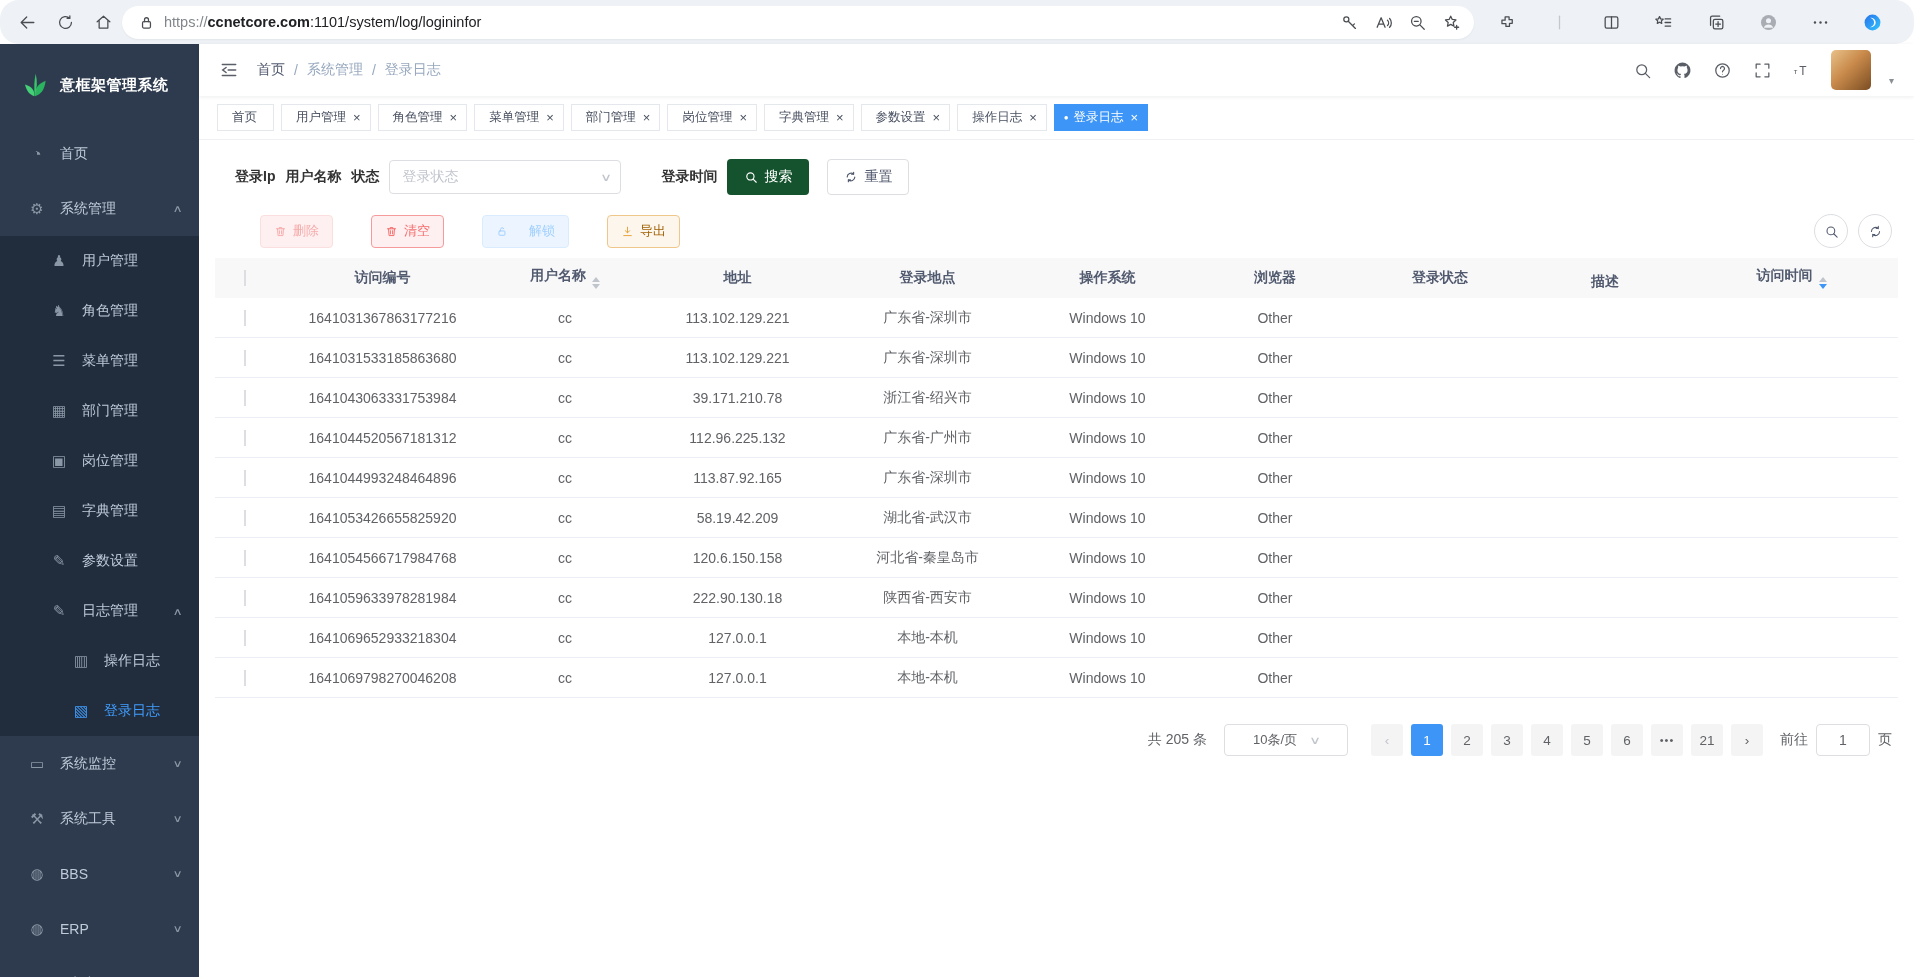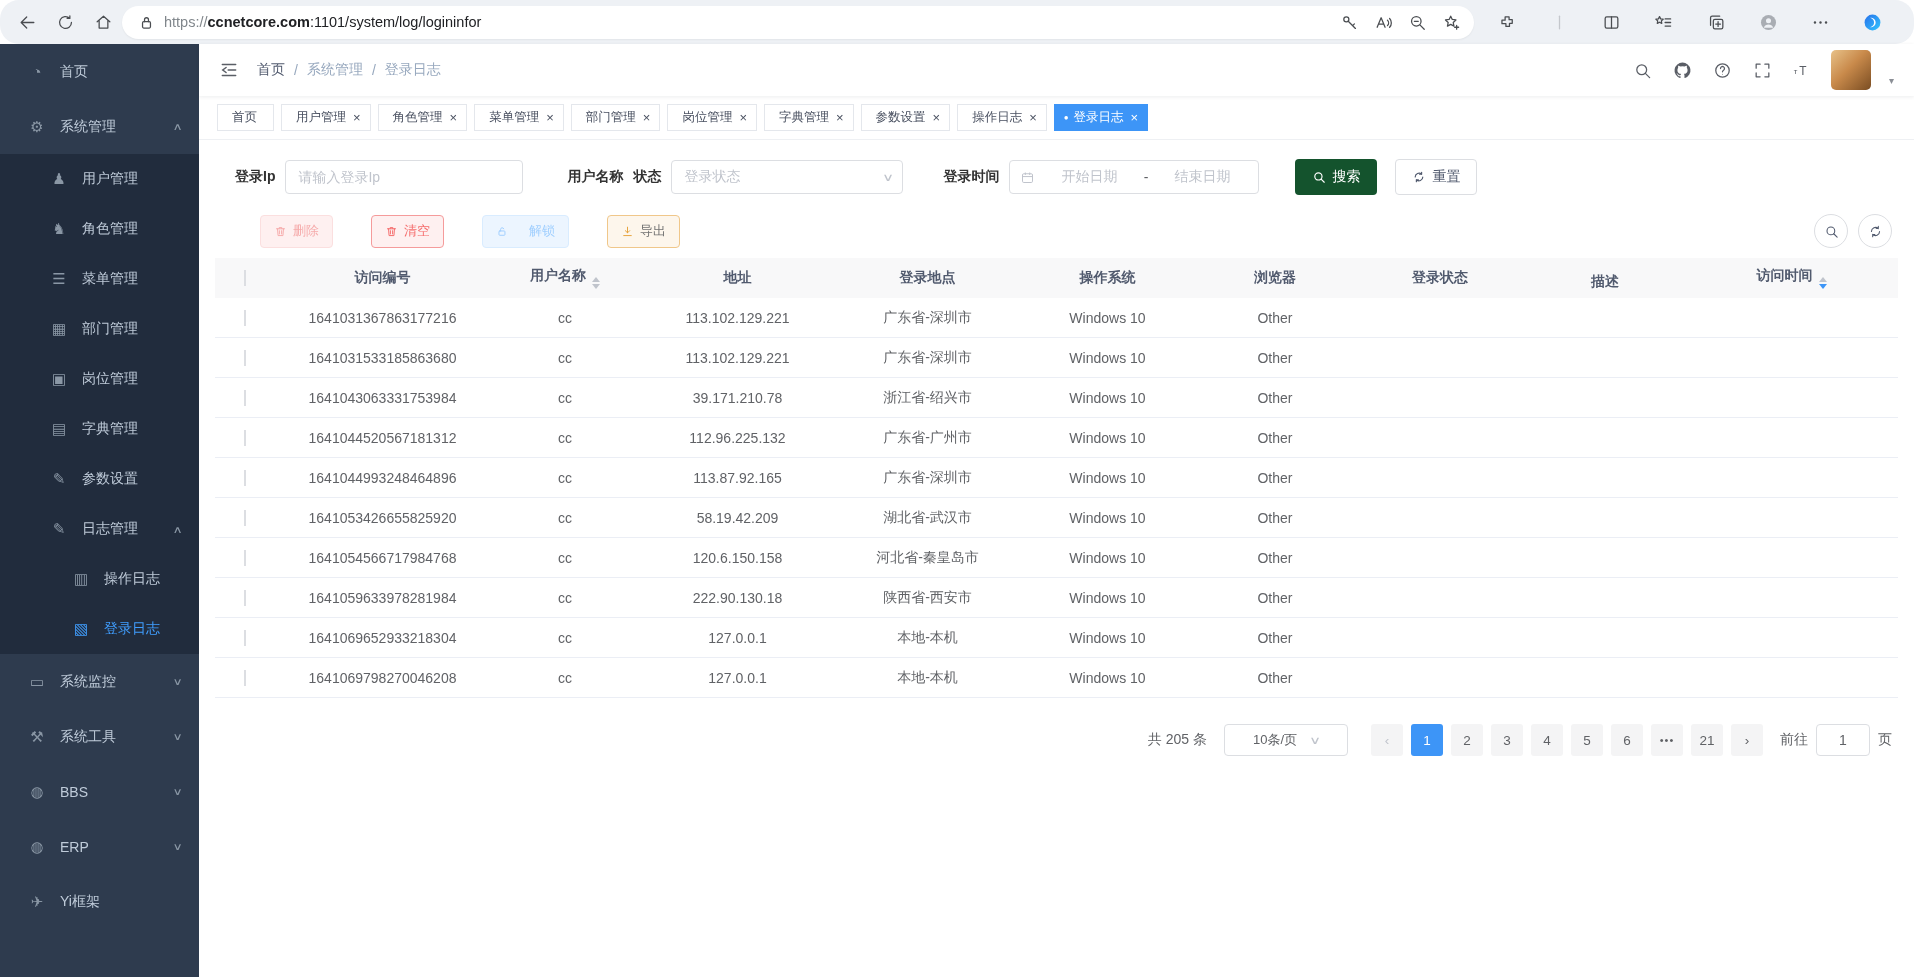--- a/index.html
+++ b/index.html
@@ -83,21 +83,21 @@
 
   .toolbar { display:flex; align-items:center; gap:13px; padding:6px 6px 10px 20px; }
   .tbtn { height:33px; padding:0 13px; border-radius:4px; border:1px solid; display:flex; align-items:center; gap:6px; font-size:13px; cursor:pointer;margin-left:25px; }
   .tbtn svg { width:13px; height:13px; fill:none; stroke-width:1.8; stroke-linecap:round; stroke-linejoin:round; }
   .tbtn[data-kind="danger-disabled"] { background:#fef0f0; border-color:#fbdfdf; color:#f6abab; }
   .tbtn[data-kind="danger-disabled"] svg { stroke:#f6abab; }
   .tbtn[data-kind="danger"] { background:#fef0f0; border-color:#f59b9b; color:#f56c6c; }
   .tbtn[data-kind="danger"] svg { stroke:#f56c6c; }
   .tbtn[data-kind="info-disabled"] { background:#ecf5ff; border-color:#d9ecff; color:#a0cfff;gap:20px; }
   .tbtn[data-kind="info-disabled"] svg { stroke:#a0cfff; }
-  .tbtn[data-kind="warning"] { background:#fdf6ec; border-color:#f0c78a; color:#737373; }
+  .tbtn[data-kind="warning"] { background:#fdf6ec; border-color:#f0c78a; color:#a16207; }
   .tbtn[data-kind="warning"] svg { stroke:#e6a23c; }
   .circle-group { margin-left:auto; display:flex; gap:10px; }
   .cbtn { width:34px; height:34px; border-radius:50%; border:1px solid #dcdee2; background:#fff; display:flex; align-items:center; justify-content:center; cursor:pointer; }
   .cbtn svg { width:15px; height:15px; stroke:#515a6e; stroke-width:1.7; fill:none; stroke-linecap:round; }
 
   
   .thead { display:flex; align-items:center; height:40px; background:#f8f8f9; color:#515a6e; font-weight:700; }
   .repeat-contents { display:contents; }
   .th-cell, .td-cell { text-align:center; flex:0 0 auto; white-space:nowrap; overflow:hidden; }
   [data-col="chk"]  { width:60px; }
@@ -235,20 +235,30 @@
           <circle cx="12" cy="12" r="10" fill="url(#cpg)" stroke="none"></circle>
           <path d="M9 6c3 1 5 3 5 6s-2 5-5 6c4 0 7-2.5 7-6S13 6 9 6z" fill="#fff" stroke="none"></path>
         </svg>
       </span>
     </div>
 </div>
 
 <div class="app">
 
   <aside class="sidebar">
+    <div class="logo-row">
+      <span>
+          <svg viewBox="0 0 24 24" width="30" height="30">
+            <path d="M12 21c-.5-5.5 1.5-9.5 8.5-12.5-1 7.5-3.5 10.5-8.5 12.5z" fill="#2bb45f" stroke="none"></path>
+            <path d="M11.5 21c.3-4.5-1.5-7.5-7.5-9.5 1.2 5.2 3.5 7.9 7.5 9.5z" fill="#45d078" stroke="none"></path>
+            <path d="M11.8 21C11 14 11.5 8 12.5 3c1.5 5.5 1.3 12-.7 18z" fill="#38c66b" stroke="none"></path>
+          </svg>
+        </span>
+      <span class="logo-title">意框架管理系统</span>
+    </div>
     <nav>
 
     <div class="s-item" data-level="0" data-state="">
         <span class="s-glyph">◔</span>
         <span class="s-label">首页</span>
         <span class="s-arrow"></span>
       </div>
         <div class="s-item" data-level="0" data-state="open">
         <span class="s-glyph">⚙</span>
         <span class="s-label">系统管理</span>
@@ -429,39 +439,27 @@
         <span class="tag-dot">●</span>
         <span>登录日志</span>
         <span class="tag-close">×</span>
       </span>
       </div>
 
     <section class="content">
 
       <div class="filters">
         <span class="f-label">登录Ip</span>
-        <input class="f-input in-ip" placeholder="请输入登录Ip" style="">
         <span class="f-label">用户名称</span>
         <span class="f-label">状态</span>
         <div class="f-select">
           <span>登录状态</span>
           <span class="sel-arrow">∨</span>
         </div>
         <span class="f-label">登录时间</span>
-        <div class="f-date">
-          <span>
-              <svg viewBox="0 0 24 24">
-                <rect x="4" y="6" width="16" height="14" rx="2"></rect>
-                <path d="M4 10.5h16M8.5 4v4M15.5 4v4"></path>
-              </svg>
-            </span>
-          <span class="f-ph">开始日期</span>
-          <span class="f-dash">-</span>
-          <span class="f-ph">结束日期</span>
-        </div>
         <button class="btn btn-search">
           <span>
               <svg viewBox="0 0 24 24">
                 <circle cx="11" cy="11" r="6.2"></circle>
                 <path d="M15.6 15.6L21 21"></path>
               </svg>
             </span>
           <span>搜索</span>
         </button>
         <button class="btn btn-reset">

